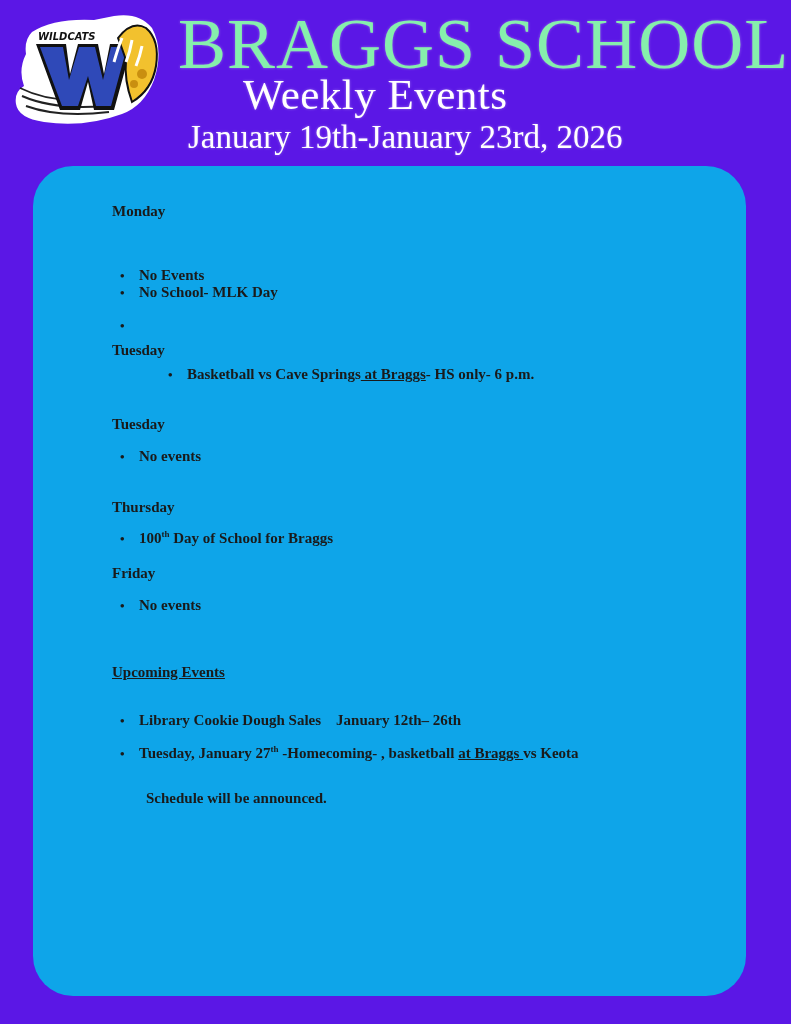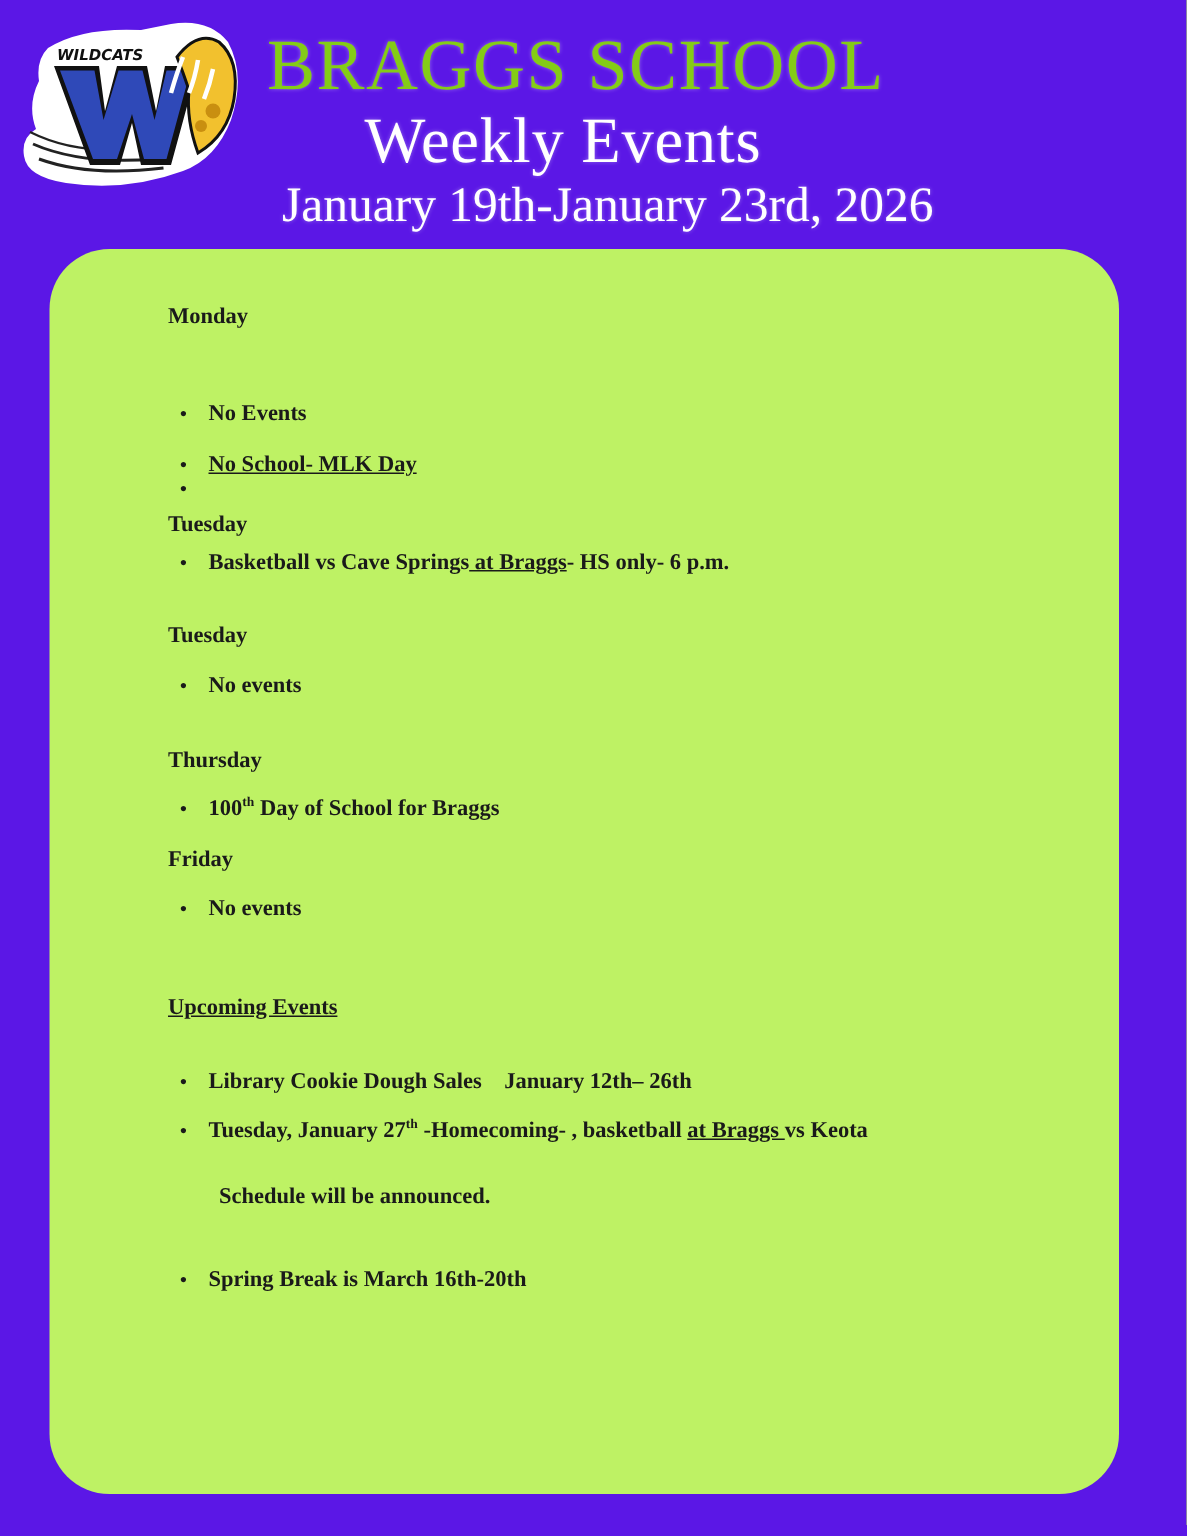--- a/index.html
+++ b/index.html
@@ -14,23 +14,23 @@
     .logo {
       position: absolute;
       left: 14px; top: 10px;
       width: 148px; height: 118px;
     }
     
     .title-main {
       position: absolute;
       left: 178px; top: 12px;
       font-family: "Liberation Serif", "DejaVu Serif", serif;
-      font-size: 48px;
+      font-size: 72px;
       line-height: 64px;
-      color: #84cc16;
+      color: #86efac;
       letter-spacing: 1px;
       white-space: nowrap;
       text-shadow: 0 0 3px rgba(255,255,255,0.35);
     }
     .title-sub {
       position: absolute;
       left: 243px; top: 70px;
       font-family: "Liberation Serif", "DejaVu Serif", serif;
       font-size: 43px;
       line-height: 50px;
@@ -47,21 +47,21 @@
       line-height: 40px;
       color: #ffffff;
       white-space: nowrap;
       text-shadow: 0 0 3px rgba(255,255,255,0.35);
     }
     
     .card {
       position: absolute;
       left: 33px; top: 166px;
       width: 713px; height: 830px;
-      background: #bef264;
+      background: #0ea5e9;
       border-radius: 40px;
     }
     .content {
       position: absolute;
       left: 0; top: 0; width: 100%; height: 100%;
     }
     .day-heading, .upcoming-heading {
       position: absolute;
       left: 79px;
       font-family: "Liberation Serif", "DejaVu Serif", serif;
@@ -127,29 +127,29 @@
 <div class="title-sub">Weekly Events</div>
 <div class="title-date">January 19th-January 23rd, 2026</div>
 
 <div class="card">
   <div class="content">
 
     <div class="day-heading" style="top:36px;">Monday</div>
     <div class="bullet-item" style="top:101px;">
       <span class="dot">•</span><span class="txt">No Events</span>
     </div>
-    <div class="bullet-item" style="top:135px;text-decoration:underline;">
+    <div class="bullet-item" style="top:118px;">
       <span class="dot">•</span><span class="txt">No School- MLK Day</span>
     </div>
     <div class="bullet-item" style="top:151px;">
       <span class="dot">•</span><span class="txt"></span>
     </div>
 
     <div class="day-heading" style="top:175px;text-align:center;">Tuesday</div>
-    <div class="bullet-item" style="top:200px;">
+    <div class="bullet-item" style="top:200px;margin-left:48px;">
       <span class="dot">•</span><span>Basketball vs Cave Springs</span><span class="u"> at Braggs</span><span>- HS only- 6 p.m.</span>
     </div>
 
     <div class="day-heading" style="top:249px;">Tuesday</div>
     <div class="bullet-item" style="top:282px;">
       <span class="dot">•</span><span class="txt">No events</span>
     </div>
 
     <div class="day-heading" style="top:332px;">Thursday</div>
     <div class="bullet-item" style="top:364px;">
@@ -166,18 +166,15 @@
     <div class="bullet-item" style="top:546px;">
       <span class="dot">•</span><span class="txt" style="white-space:pre;">Library Cookie Dough Sales    January 12th– 26th</span>
     </div>
 
     <div class="bullet-item" style="top:579px;">
       <span class="dot">•</span><span>Tuesday, January 27</span><sup>th</sup><span style="white-space:pre;"> -Homecoming- , basketball </span><span class="u" style="white-space:pre;">at Braggs </span><span>vs Keota</span>
     </div>
     <div class="cont-line" style="left:113px; top:608px;margin-top:16px;">Schedule will be announced.</div>
 
 
-    <div class="bullet-item" style="top:678px;">
-      <span class="dot">•</span><span class="txt">Spring Break is March 16th-20th</span>
-    </div>
 
   </div>
 </div>
 
 </body></html>

